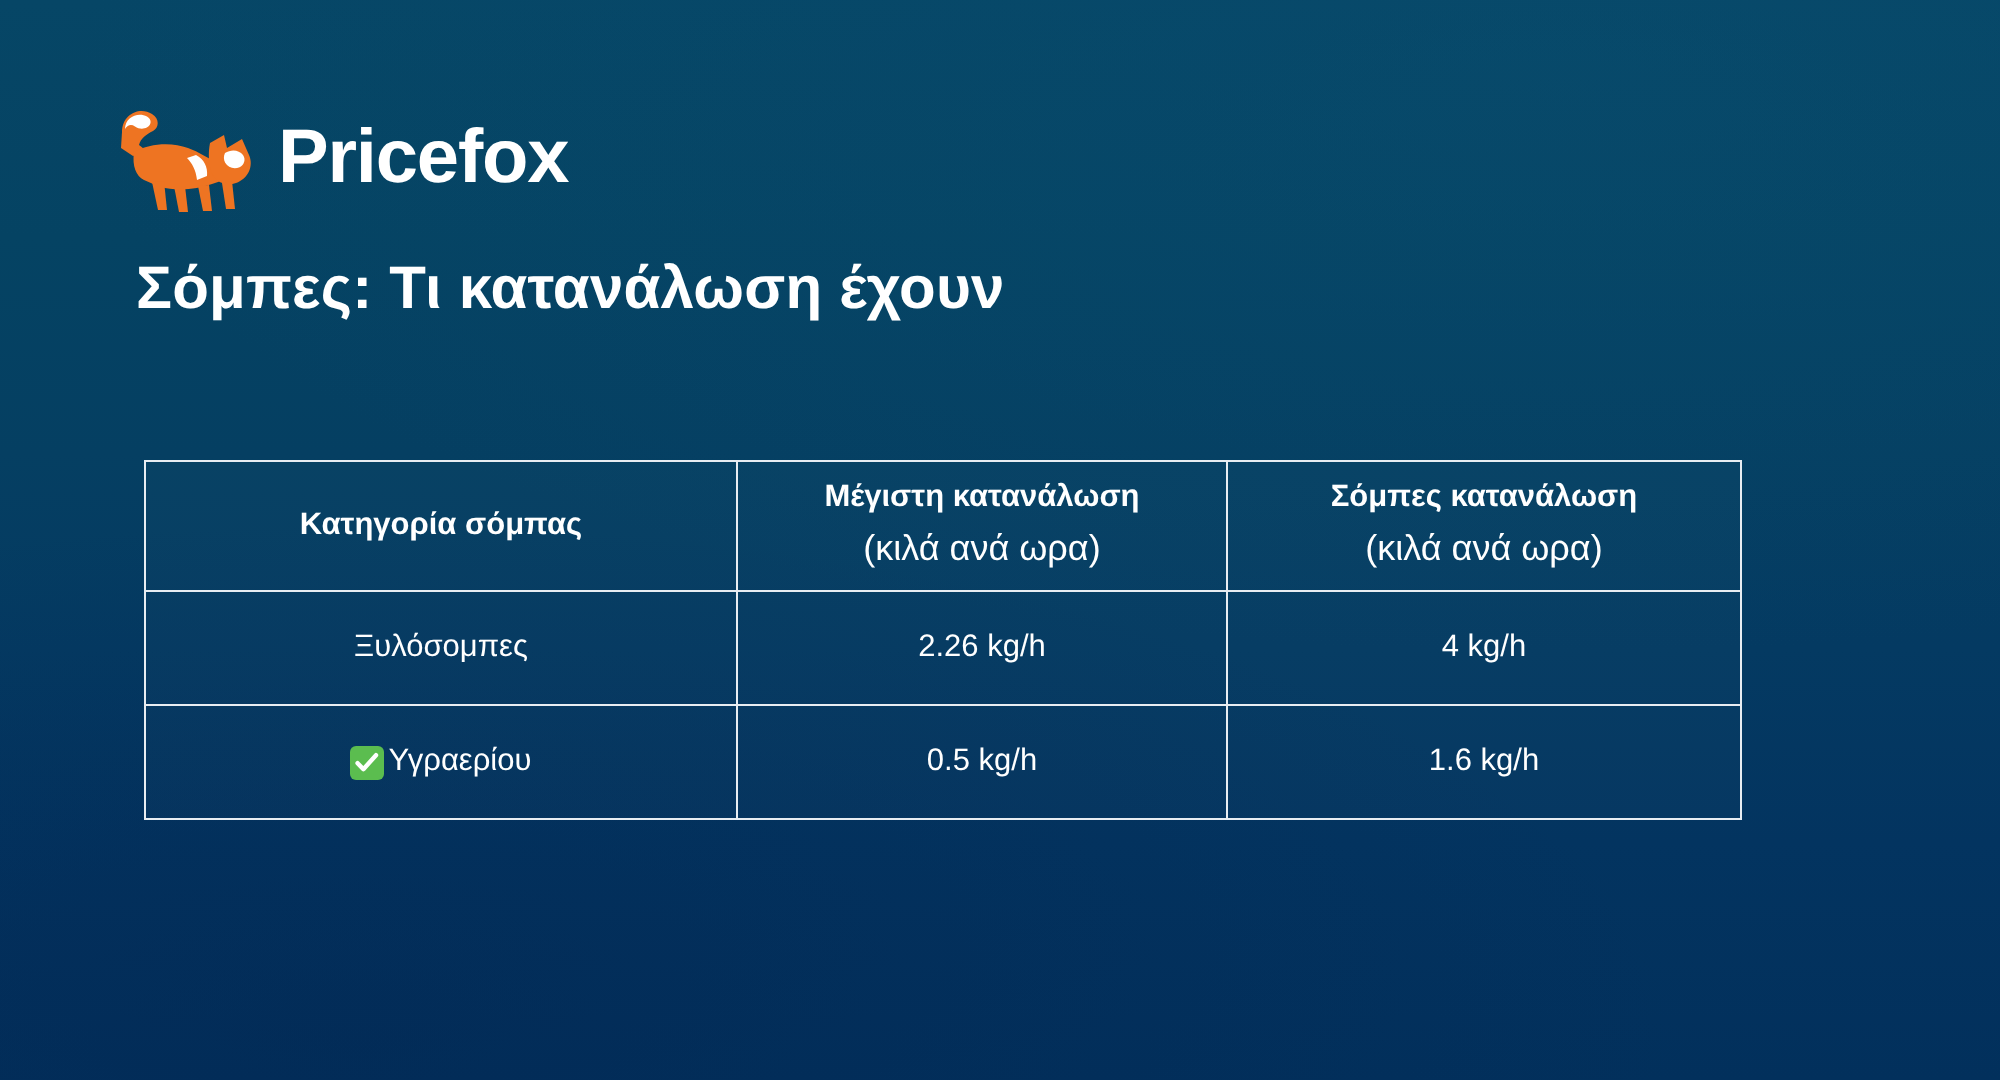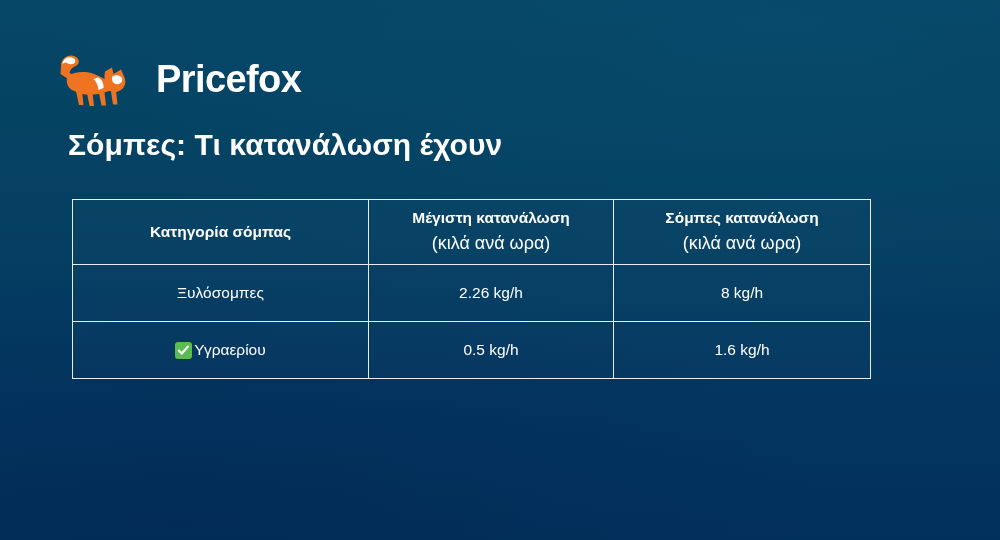--- a/index.html
+++ b/index.html
@@ -43,21 +43,21 @@
 
   .content { position:relative; z-index:2; }
 
   
   .logo {
     position:absolute;
     left:58px;
     top:52px;
     display:flex;
     align-items:center;
-    gap:26px;
+    gap:9px;
   }
   .logo-mark { width:72px; height:56px; display:block; }
   .logo-word {
     color:#ffffff;
     font-size:38px;
     font-weight:bold;
     letter-spacing:-0.6px;
     line-height:1;
     padding-bottom:3px;
   }
@@ -78,20 +78,21 @@
   .table-wrap {
     position:absolute;
     left:72px;
     top:199px;
     width:798px;
   }
   table.consumption {
     width:100%;
     border-collapse:collapse;
     table-layout:fixed;
+    margin-top:31px;
   }
   table.consumption col.c1 { width:296px; }
   table.consumption col.c2 { width:245px; }
   table.consumption col.c3 { width:257px; }
 
   table.consumption th,
   table.consumption td {
     border:1.5px solid #e8edf2;
     text-align:center;
     vertical-align:middle;
@@ -196,21 +197,21 @@
       </thead>
       <tbody>
 
         <tr>
           <td>
             <span class="cell-inner">
               <span>Ξυλόσομπες</span>
             </span>
           </td>
           <td>2.26 kg/h</td>
-          <td>8 kg/h</td>
+          <td>4 kg/h</td>
         </tr>
 
 
         <tr>
           <td>
             <span class="cell-inner">
               <span class="check-badge">
                 <svg width="13" height="13" viewBox="0 0 13 13" aria-hidden="true">
                   <path d="M1.8 6.6 L4.7 9.6 L11 2.6" fill="none" stroke="#ffffff" stroke-width="2.2" stroke-linecap="round" stroke-linejoin="round"></path>
                 </svg>

